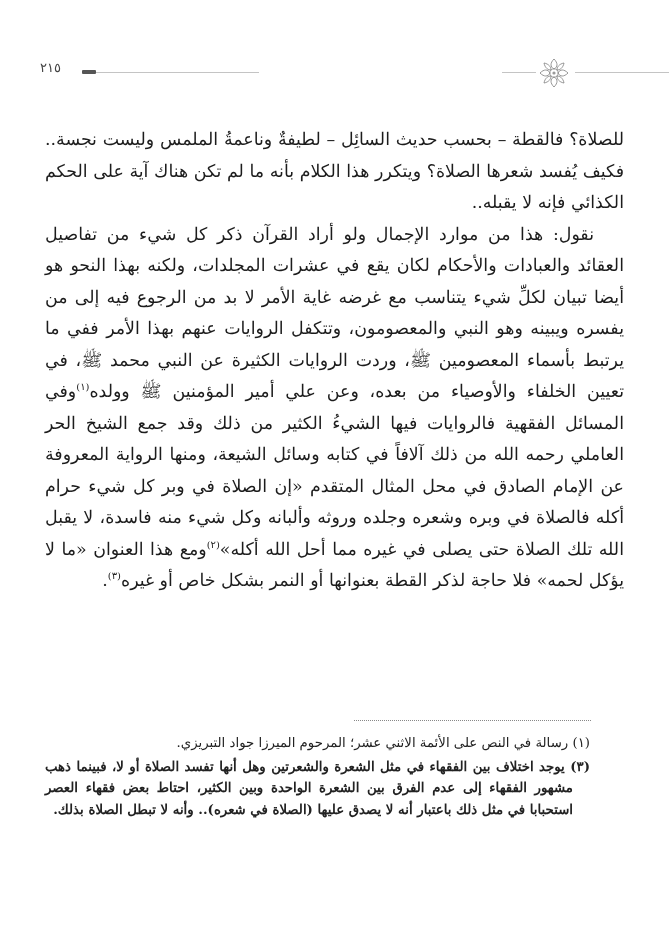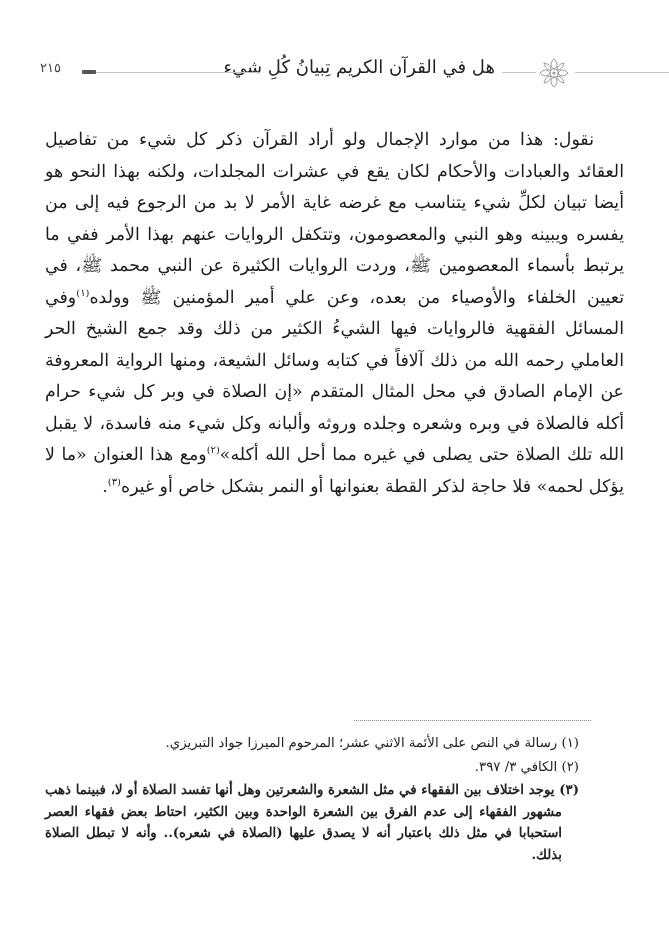--- a/index.html
+++ b/index.html
@@ -109,21 +109,21 @@
     .footnotes {
       position: absolute;
       top: 732px;
       left: 45px;
       width: 546px;
       direction: rtl;
       font-size: 13.3px;
       color: #222;
     }
     .footnotes .note {
-      margin: 0 12px 2px 0;
+      margin: 0 1px 2px 0;
       line-height: 21.5px;
       text-align: justify;
       text-align-last: right;
       padding-right: 0;
     }
     .footnotes .note .fn-num {
       display: inline;
     }
     .footnotes .note.hang {
       padding-right: 17px;
@@ -146,28 +146,27 @@
         <path d="M31 17 C27 13, 23 13, 21 17 C23 21, 27 21, 31 17 Z"></path>
         <path d="M7 7 C12 8, 14 11, 14 14 C11 14, 8 12, 7 7 Z"></path>
         <path d="M27 7 C22 8, 20 11, 20 14 C23 14, 26 12, 27 7 Z"></path>
         <path d="M7 27 C12 26, 14 23, 14 20 C11 20, 8 22, 7 27 Z"></path>
         <path d="M27 27 C22 26, 20 23, 20 20 C23 20, 26 22, 27 27 Z"></path>
       </g>
       <circle cx="17" cy="17" r="1.6" fill="#9a9a9a" stroke="none"></circle>
     </g>
   </svg>
   <div class="rule rule-mid-right"></div>
-  <div class="title">هل في القرآن الكريم تِبيانُ كُلِ شيء</div>
   <div class="rule rule-left"></div>
   <div class="page-number-dash"></div>
   <div class="page-number">٢١٥</div>
 </div>
 
 <div class="body-text">
+  <p>للصلاة؟ فالقطة – بحسب حديث السائِل – لطيفةٌ وناعمةُ الملمس وليست نجسة.. فكيف يُفسد شعرها الصلاة؟ ويتكرر هذا الكلام بأنه ما لم تكن هناك آية على الحكم الكذائي فإنه لا يقبله..</p>
   <p class="indent"><span>نقول: هذا من موارد الإجمال ولو أراد القرآن ذكر كل شيء من تفاصيل العقائد والعبادات والأحكام لكان يقع في عشرات المجلدات، ولكنه بهذا النحو هو أيضا تبيان لكلِّ شيء يتناسب مع غرضه غاية الأمر لا بد من الرجوع فيه إلى من يفسره ويبينه وهو النبي والمعصومون، وتتكفل الروايات عنهم بهذا الأمر ففي ما يرتبط بأسماء المعصومين ﷺ، وردت الروايات الكثيرة عن النبي محمد ﷺ، في تعيين الخلفاء والأوصياء من بعده، وعن علي أمير المؤمنين ﷺ وولده</span><sup class="fn-ref">(١)</sup><span>وفي المسائل الفقهية فالروايات فيها الشيءُ الكثير من ذلك وقد جمع الشيخ الحر العاملي رحمه الله من ذلك آلافاً في كتابه وسائل الشيعة، ومنها الرواية المعروفة عن الإمام الصادق في محل المثال المتقدم «إن الصلاة في وبر كل شيء حرام أكله فالصلاة في وبره وشعره وجلده وروثه وألبانه وكل شيء منه فاسدة، لا يقبل الله تلك الصلاة حتى يصلى في غيره مما أحل الله أكله»</span><sup class="fn-ref">(٢)</sup><span>ومع هذا العنوان «ما لا يؤكل لحمه» فلا حاجة لذكر القطة بعنوانها أو النمر بشكل خاص أو غيره</span><sup class="fn-ref">(٣)</sup><span>.</span></p>
 </div>
 
 <div class="footnote-rule"></div>
 <div class="footnotes">
   <p class="note"><span class="fn-num">(١)</span> <span>رسالة في النص على الأئمة الاثني عشر؛ المرحوم الميرزا جواد التبريزي.</span></p>
-  <p class="note"><span class="fn-num">(٢)</span> <span>الكافي ٣/ ٣٩٧.</span></p>
   <p class="note hang"><span class="fn-num">(٣)</span> <span>يوجد اختلاف بين الفقهاء في مثل الشعرة والشعرتين وهل أنها تفسد الصلاة أو لا، فبينما ذهب مشهور الفقهاء إلى عدم الفرق بين الشعرة الواحدة وبين الكثير، احتاط بعض فقهاء العصر استحبابا في مثل ذلك باعتبار أنه لا يصدق عليها (الصلاة في شعره).. وأنه لا تبطل الصلاة بذلك.</span></p>
 </div>
 
 </body></html>

